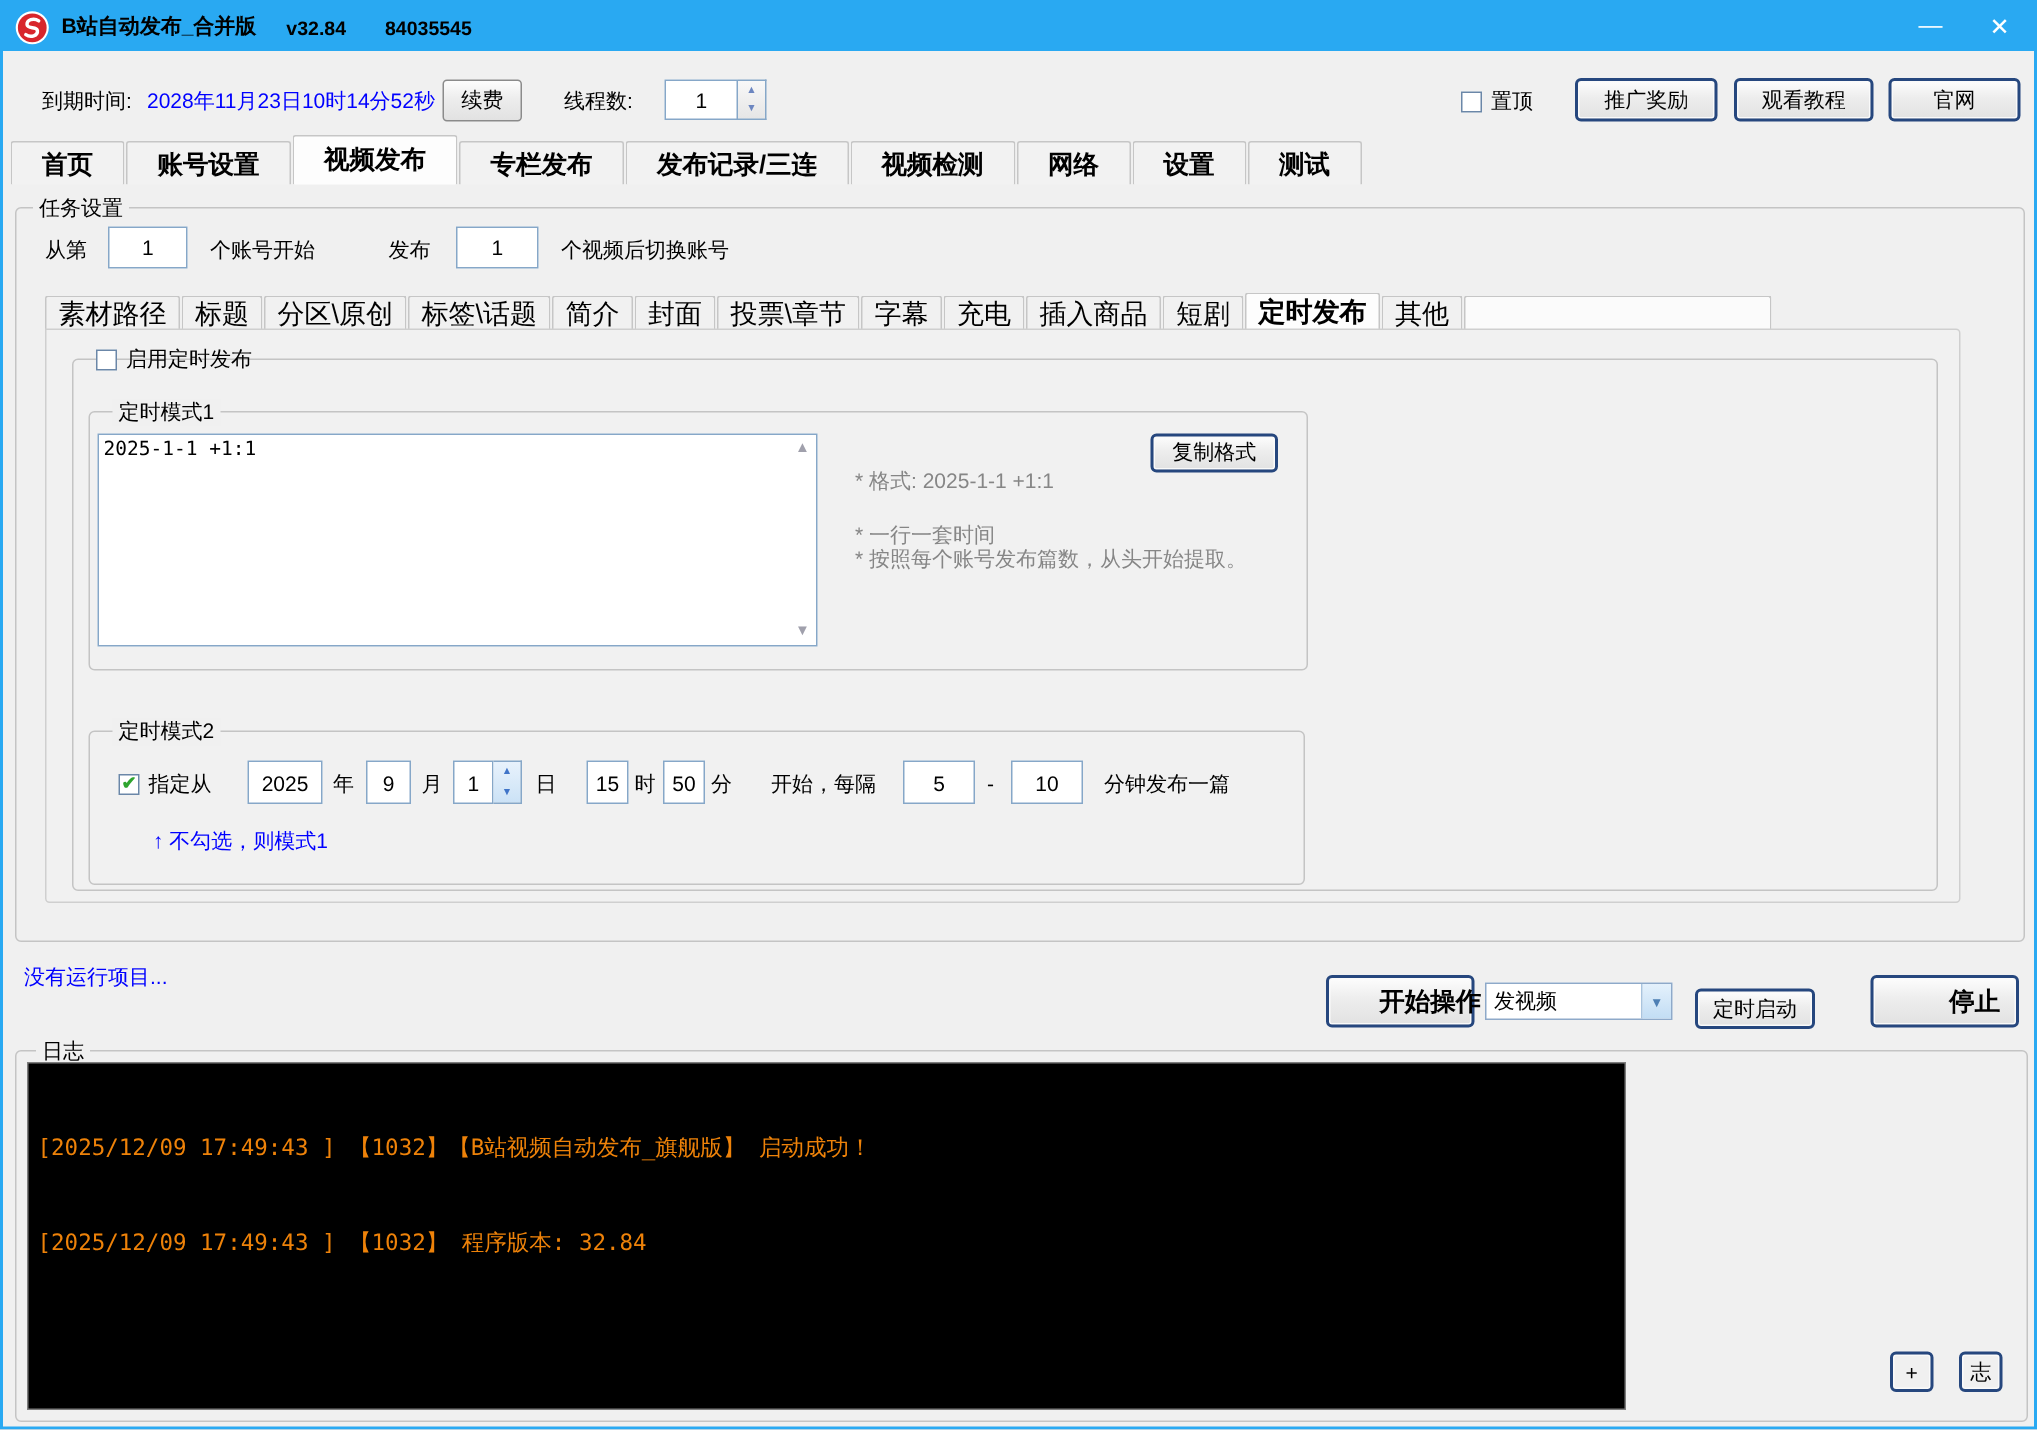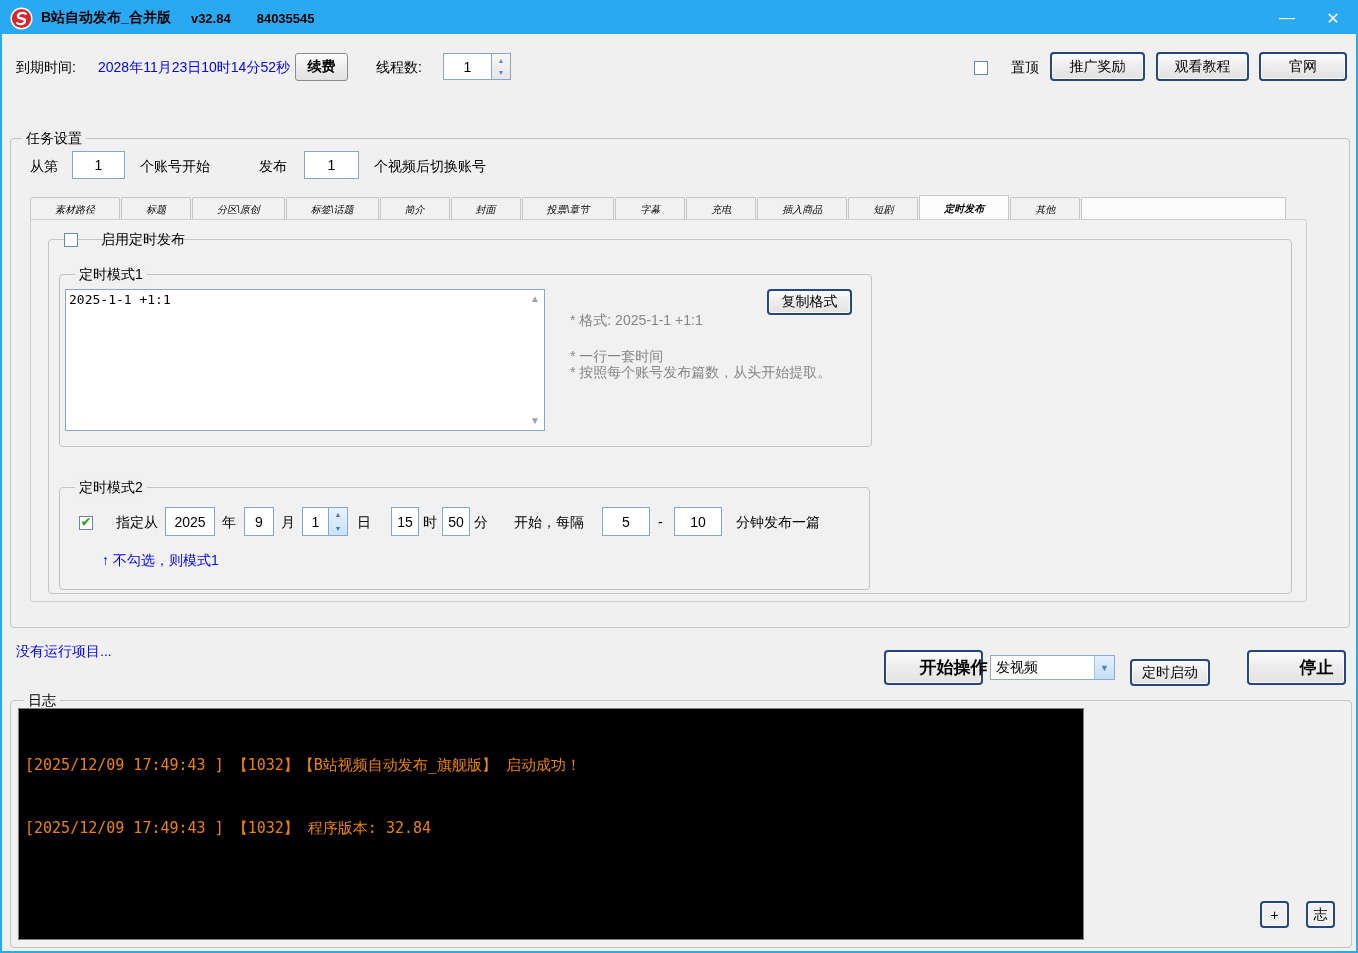--- a/index.html
+++ b/index.html
@@ -40,38 +40,38 @@
     background:#fff; border:1px solid #86A7C8; display:flex;
     align-items:center; justify-content:center; font-size:14px;
   }
   .spinner {
     display:flex; flex-direction:column; width:19px;
     border:1px solid #86A7C8; border-left:none; background:linear-gradient(#F8F8F8,#E6E6E6);
   }
   .spin-half { flex:1; display:flex; align-items:center; justify-content:center; font-size:7px; color:#6C86C0; line-height:1; }
   .cb { width:14px; height:14px; background:#fff; border:1px solid #6B87A8; display:inline-flex; align-items:center; justify-content:center; flex:0 0 auto; }
   .cb .mark { color:#2FA52F; font-size:12px; font-weight:bold; line-height:1; transform:translateY(-1px); }
-  .cb-row { display:flex; align-items:center; gap:23px; }
+  .cb-row { display:flex; align-items:center; gap:6px; }
   
   .groupbox { position:absolute; border:1px solid #C4C4C4; border-radius:4px; }
   .group-label { position:absolute; background:#F0F0F0; padding:0 4px; font-size:14px; white-space:nowrap; }
   
   .main-tabs { position:absolute; left:5px; top:88px; height:33px; display:flex; align-items:flex-end; }
   .main-tab {
     height:29px; line-height:29px; padding:0 20px; font-size:17px; font-weight:bold;
     background:#F2F2F2; border:1px solid #C6C6C6; border-bottom:none; margin-right:1px;
     border-radius:2px 2px 0 0; white-space:nowrap; cursor:default;
   }
   .main-tab.active { height:33px; line-height:31px; background:#FDFDFD; }
   
   .sub-tabs { position:absolute; left:28px; top:193px; height:25px; display:flex; align-items:flex-end; }
   .sub-tab {
-    height:23px; line-height:23px; padding:0 24px; font-size:10px;
+    height:23px; line-height:23px; padding:0 8px; font-size:18px;
     background:#F1F1F1; border:1px solid #C6C6C6; border-bottom:none; margin-right:1px;
-    border-radius:2px 2px 0 0; white-space:nowrap; cursor:default;font-style:italic;
+    border-radius:2px 2px 0 0; white-space:nowrap; cursor:default;
   }
   .sub-tab.active { height:25px; line-height:25px; background:#FDFDFD; font-weight:bold; }
   .sub-tab.blank { width:205px; background:#FBFBFB; }
   .tab-page { position:absolute; left:28px; top:217px; width:1277px; height:383px; border:1px solid #CFCFCF; border-radius:0 3px 3px 3px; background:#F1F1F1; }
   
   .ta-wrap { position:absolute; left:63px; top:287px; width:480px; height:142px; background:#fff; border:1px solid #86A7C8; }
   .ta-text { position:absolute; left:3px; top:2px; right:20px; bottom:2px; font-family:"DejaVu Sans Mono",monospace; font-size:13px; border:none; outline:none; resize:none; background:transparent; white-space:pre; }
   .ta-scroll { position:absolute; top:0; right:0; bottom:0; width:18px; display:flex; flex-direction:column; justify-content:space-between; align-items:center; padding:4px 0; }
   .ta-arrow { color:#A0A0AC; font-size:10px; line-height:1; }
   
@@ -100,39 +100,50 @@
       <path d="M16.5 7.2 C13 4.8 8 6.5 8.4 10 C8.8 13 15.2 11 15.6 14 C16 17.5 11 19.2 7.5 16.8" stroke="#fff" stroke-width="2.4" fill="none" stroke-linecap="round"></path>
     </svg>
     <span class="title-text">B站自动发布_合并版</span>
     <span class="title-ver">v32.84</span>
     <span class="title-build">84035545</span>
     <span class="tb-spacer"></span>
     <span class="tb-btn">—</span>
     <span class="tb-btn">✕</span>
   </div>
 
-  <span class="abs lbl" style="left:14px; top:57px;">到期时间:</span>
+  <span class="abs lbl" style="left:26px; top:57px;">到期时间:</span>
   <span class="abs lbl blue" style="left:96px; top:57px;">2028年11月23日10时14分52秒</span>
-  <div class="abs btn" style="left:293px; top:51px; width:53px; height:28px;font-weight:bold;">续费</div>
+  <div class="abs btn" style="left:293px; top:51px; width:53px; height:28px;">续费</div>
   <span class="abs lbl" style="left:374px; top:57px;">线程数:</span>
   <div class="abs" style="left:441px; top:51px; height:27px; display:flex;">
     <input class="field" style="width: 49px; height: 27px; text-align: center; outline: none;" value="1">
     <div class="spinner" style="height:27px;">
       <span class="spin-half">▲</span>
       <span class="spin-half">▼</span>
     </div>
   </div>
   <div class="abs cb-row" style="left:972px; top:57px;">
     <span class="cb"></span>
     <span class="lbl">置顶</span>
   </div>
   <div class="abs btn btn-navy" style="left:1048px; top:50px; width:95px; height:29px;">推广奖励</div>
   <div class="abs btn btn-navy" style="left:1154px; top:50px; width:93px; height:29px;">观看教程</div>
   <div class="abs btn btn-navy" style="left:1257px; top:50px; width:88px; height:29px;">官网</div>
 
+  <div class="main-tabs">
+    <div class="main-tab">首页</div>
+    <div class="main-tab">账号设置</div>
+    <div class="main-tab active">视频发布</div>
+    <div class="main-tab">专栏发布</div>
+    <div class="main-tab">发布记录/三连</div>
+    <div class="main-tab">视频检测</div>
+    <div class="main-tab">网络</div>
+    <div class="main-tab">设置</div>
+    <div class="main-tab">测试</div>
+  </div>
 
   <div class="groupbox" style="left:8px; top:136px; width:1340px; height:490px;"></div>
   <span class="group-label" style="left:20px; top:128px;">任务设置</span>
 
   <span class="abs lbl" style="left:28px; top:156px;">从第</span>
   <input class="abs field" style="left: 70px; top: 149px; width: 53px; height: 28px; text-align: center; outline: none;" value="1">
   <span class="abs lbl" style="left:138px; top:156px;">个账号开始</span>
   <span class="abs lbl" style="left:257px; top:156px;">发布</span>
   <input class="abs field" style="left: 302px; top: 149px; width: 55px; height: 28px; text-align: center; outline: none;" value="1">
   <span class="abs lbl" style="left:372px; top:156px;">个视频后切换账号</span>

